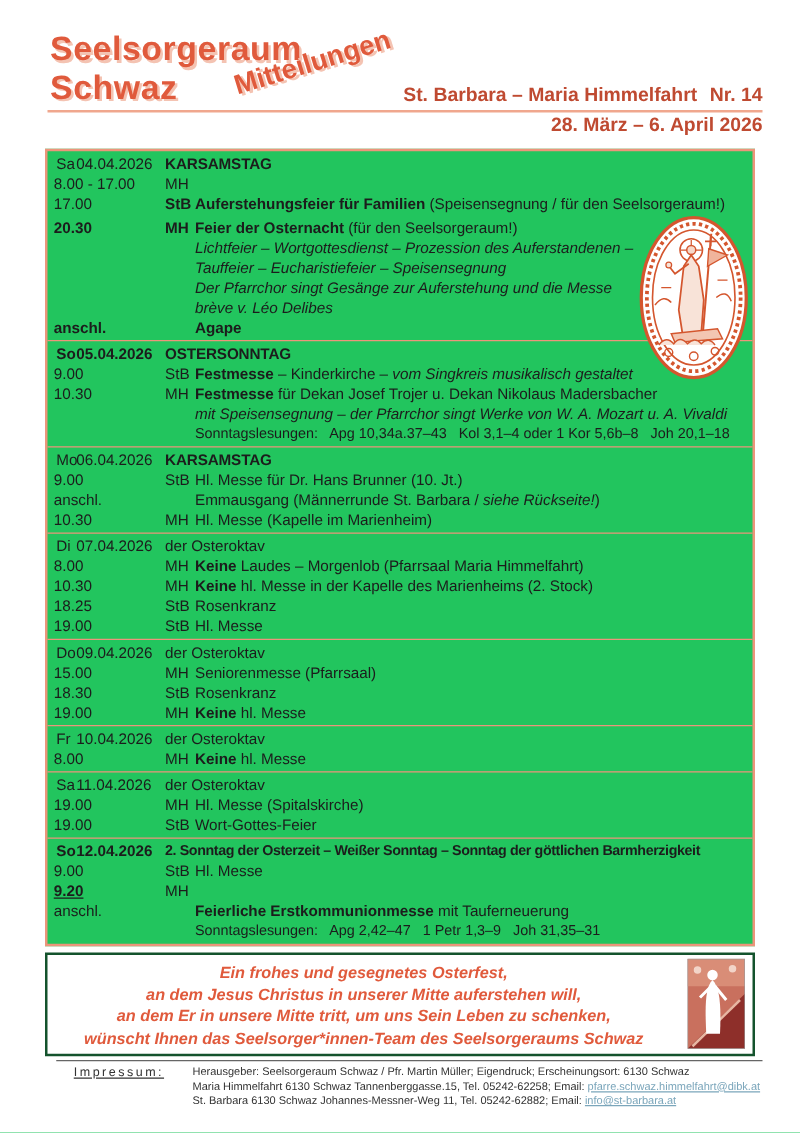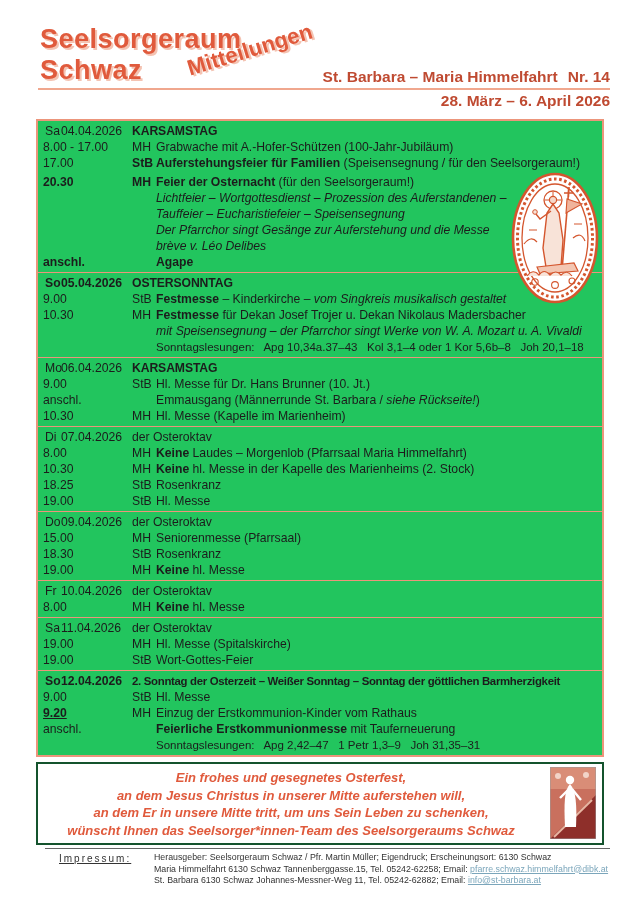--- a/index.html
+++ b/index.html
@@ -107,21 +107,20 @@
   <main class="schedule" id="schedule">
       <section class="day">
         <div class="row head">
           <span class="c-day">Sa</span>
           <span class="c-date">04.04.2026</span>
           <span class="c-title">KARSAMSTAG</span>
         </div>
         <div class="row">
           <span class="c-time">8.00 - 17.00</span>
           <span class="c-loc">MH</span>
-          <span class="c-desc"><span>Grabwache mit A.-Hofer-Schützen (100-Jahr-Jubiläum)</span></span>
         </div>
         <div class="row">
           <span class="c-time">17.00</span>
           <span class="c-loc b">StB</span>
           <span class="c-desc"><span class="b ">Auferstehungsfeier für Familien</span><span> (Speisensegnung / für den Seelsorgeraum!)</span></span>
         </div>
         <div class="row gap">
           <span class="c-time b">20.30</span>
           <span class="c-loc b">MH</span>
           <span class="c-desc"><span class="b ">Feier der Osternacht</span><span> (für den Seelsorgeraum!)</span></span>
@@ -274,21 +273,20 @@
           <span class="c-title long">2. Sonntag der Osterzeit – Weißer Sonntag – Sonntag der göttlichen Barmherzigkeit</span>
         </div>
         <div class="row">
           <span class="c-time">9.00</span>
           <span class="c-loc">StB</span>
           <span class="c-desc"><span>Hl. Messe</span></span>
         </div>
         <div class="row">
           <span class="c-time b u">9.20</span>
           <span class="c-loc">MH</span>
-          <span class="c-desc"><span>Einzug der Erstkommunion-Kinder vom Rathaus</span></span>
         </div>
         <div class="row">
           <span class="c-time">anschl.</span>
           <span class="c-loc"></span>
           <span class="c-desc"><span class="b ">Feierliche Erstkommunionmesse</span><span> mit Tauferneuerung</span></span>
         </div>
         <div class="row cont small">
           <span class="c-desc"><span>Sonntagslesungen:   Apg 2,42–47   1 Petr 1,3–9   Joh 31,35–31</span></span>
         </div>
       </section>

